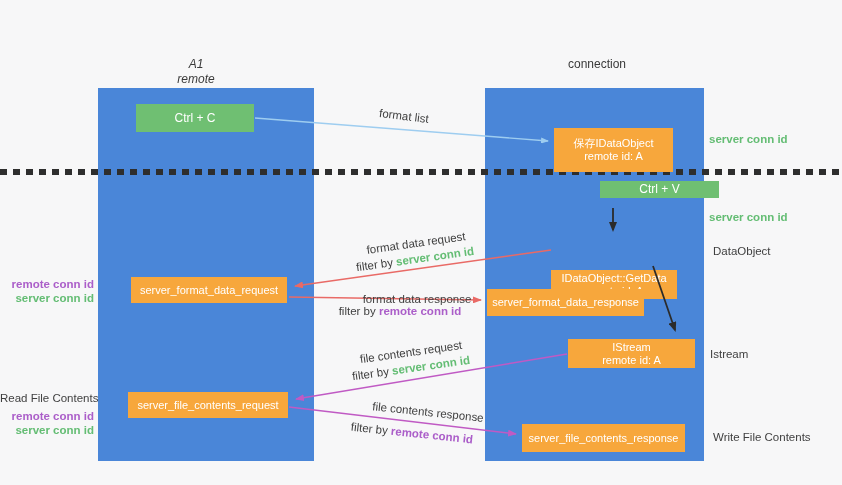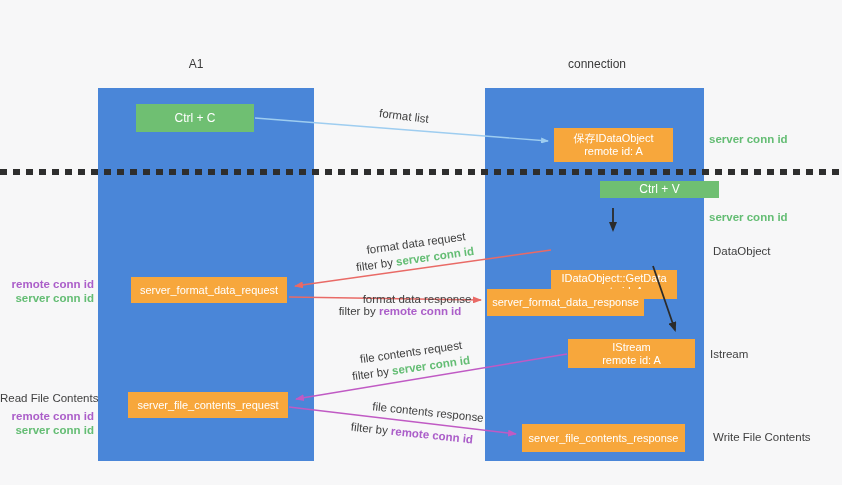--- a/index.html
+++ b/index.html
@@ -31,37 +31,38 @@
   .green-t  { color:#64bd74; font-weight:bold; }
   .purple-t { color:#ab5ec9; font-weight:bold; }
   .left-col { left:0; text-align:right; }
 </style>
 </head>
 <body>
 
 <div id="canvas">
 
 
-  <div class="colhead" style="left:141px;">
+  <div class="colhead" style="left:141px;font-style:italic;">
     <div>A1</div>
+    <div>remote</div>
   </div>
   <div class="colhead" style="left:542px;">
     <div>connection</div>
   </div>
 
   <div class="col" style="left:98px; width:216px;"></div>
   <div class="col" style="left:485px; width:219px;"></div>
 
   <div class="sep"></div>
 
   <div class="node green" style="left:136px; top:104px; width:118px; height:28px; font-size:12px;">
     <span>Ctrl + C</span>
   </div>
 
-  <div class="node orange" style="left:554px; top:128px; width:119px; height:34px;">
+  <div class="node orange" style="left:554px; top:128px; width:119px; height:44px;">
     <span>保存IDataObject</span>
     <span>remote id: A</span>
   </div>
 
   <div class="node green" style="left:553px; top:181px; width:119px; height:17px; font-size:12px;margin-left:47px;">
     <span>Ctrl + V</span>
   </div>
 
   <div class="node orange" style="left:551px; top:237px; width:126px; height:29px;margin-top:33px;">
     <span>IDataObject::GetData</span>

